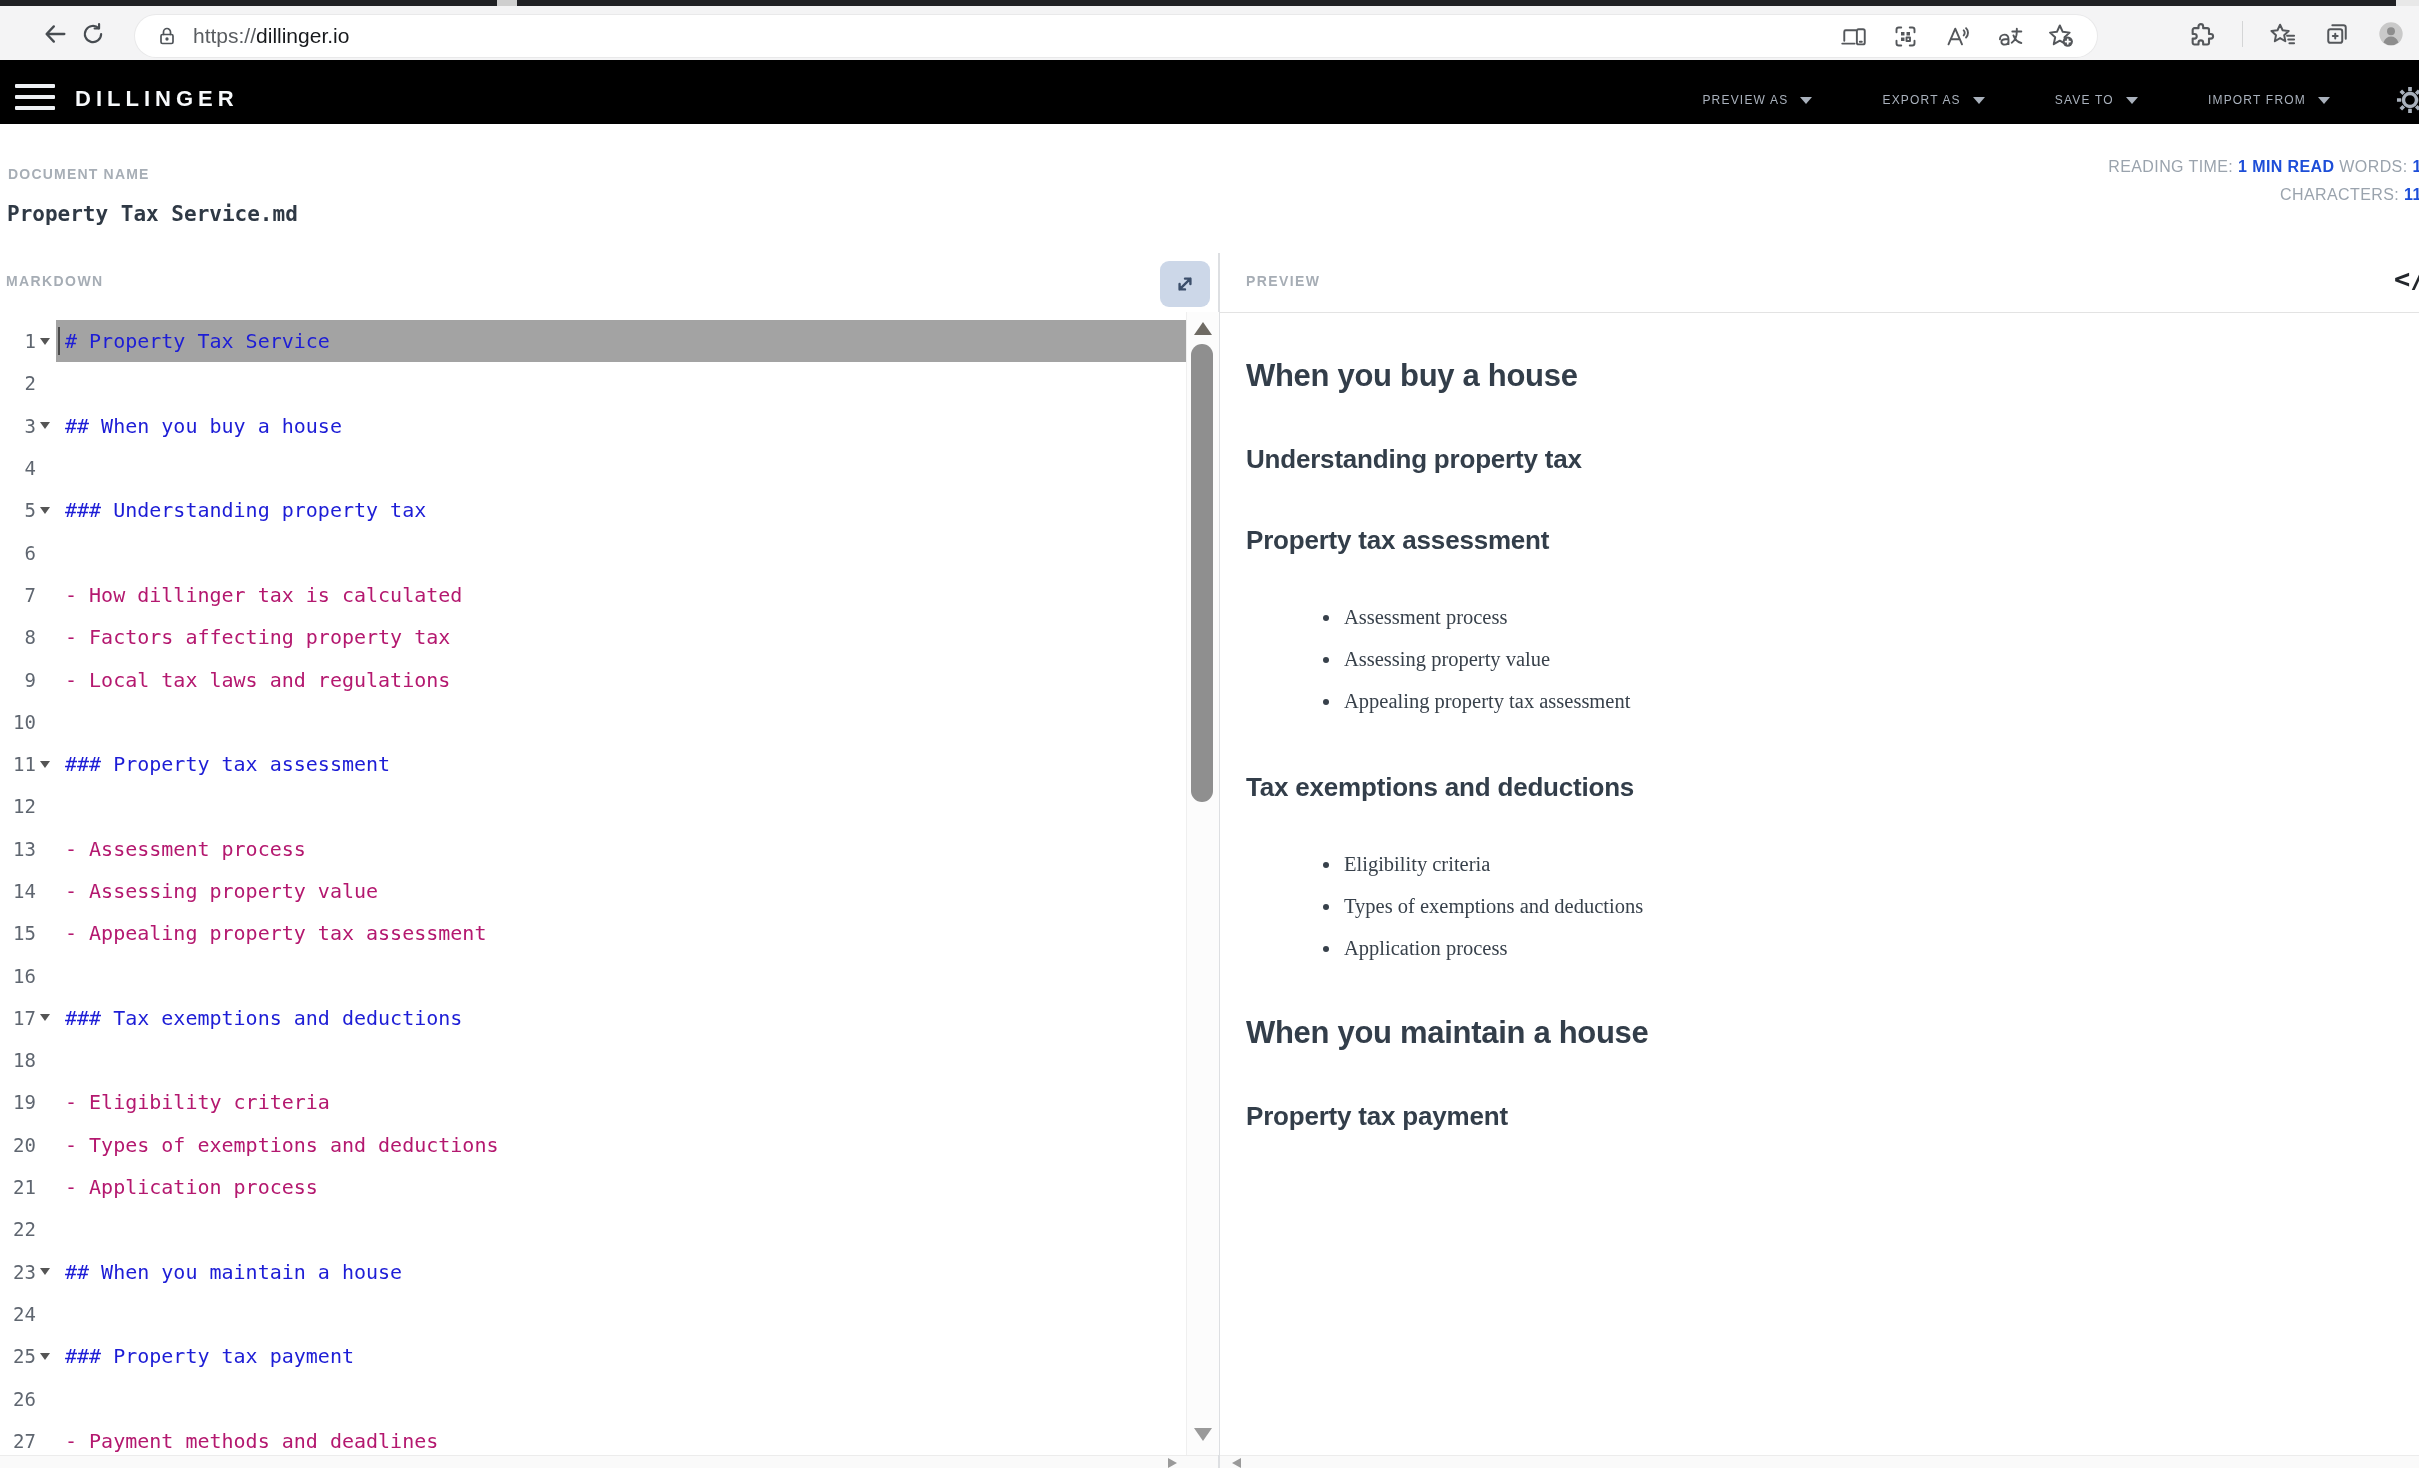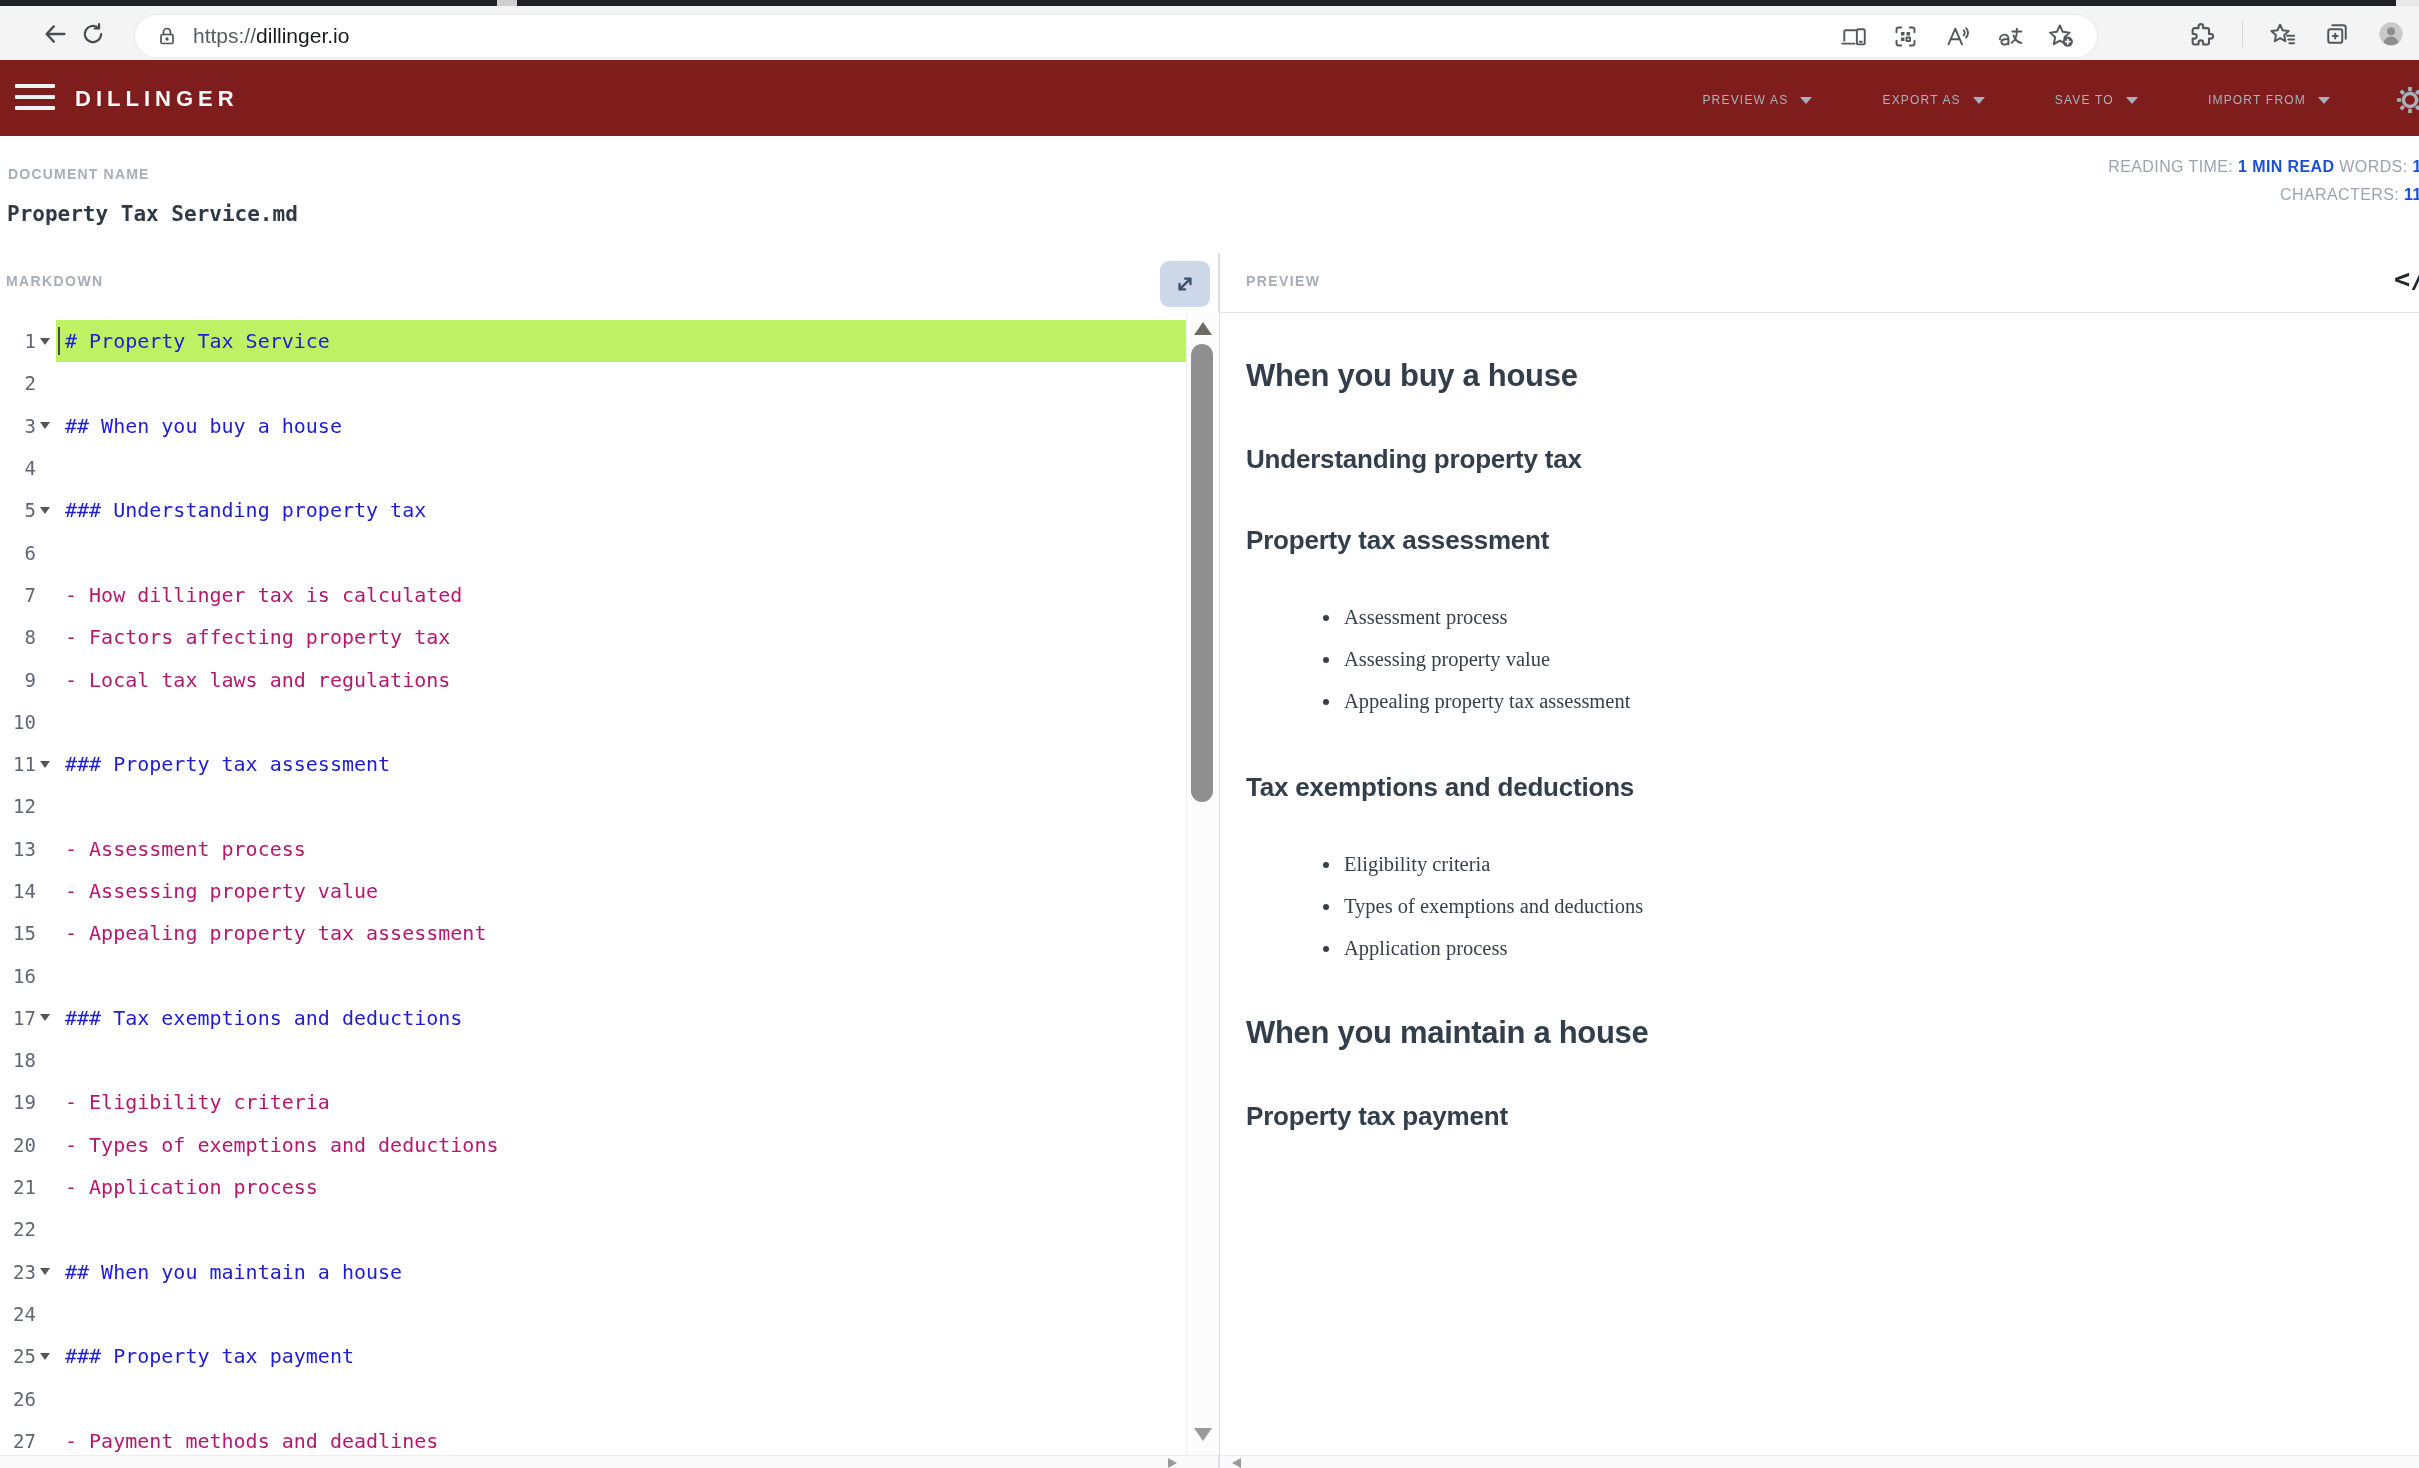--- a/index.html
+++ b/index.html
@@ -22,21 +22,21 @@
   .addressbar .lock{margin-left:20px;display:flex;}
   .url{margin-left:14px;font-size:21px;color:#202124;white-space:nowrap;}
   .url .scheme{color:#5a5d61;}
   .url .host{color:#17191c;}
   .bar-icons{margin-left:auto;display:flex;align-items:center;gap:24px;padding-right:22px;}
   .chrome-icon{width:28px;height:28px;display:flex;align-items:center;justify-content:center;cursor:pointer;}
   .chrome-icon svg{stroke:#54575b;fill:none;stroke-width:1.7;stroke-linecap:round;stroke-linejoin:round;}
   .toolbar-right{position:absolute;right:14px;top:13px;display:flex;align-items:center;gap:26px;height:30px;}
   .vdivider{width:1px;height:26px;background:#d4d5d6;}
   
-  .appbar{position:absolute;left:0;top:60px;width:2419px;height:76px;background:#7f1d1d;}
+  .appbar{position:absolute;left:0;top:60px;width:2419px;height:64px;background:#000000;}
   .hamburger{position:absolute;left:15px;top:24px;width:40px;height:32px;cursor:pointer;}
   .hamburger i{display:block;height:4px;background:#eef1f5;margin-bottom:7px;border-radius:1px;}
   .brand{position:absolute;left:75px;top:26px;font-size:22px;font-weight:700;letter-spacing:5px;color:#f7f9fb;}
   .appmenus{position:absolute;right:-16px;top:0;height:80px;display:flex;align-items:center;}
   .menu-item{display:flex;align-items:center;padding:0 35px;cursor:pointer;color:#a9b1bc;font-size:12px;letter-spacing:1.2px;font-weight:500;white-space:nowrap;}
   .menu-caret{margin-left:12px;width:0;height:0;border-left:6px solid transparent;border-right:6px solid transparent;border-top:7px solid #a9b1bc;}
   .gearbtn{display:flex;align-items:center;padding:0 8px 0 28px;cursor:pointer;}
   .gearbtn svg{stroke:#a9b1bc;fill:#a9b1bc;}
   
   .docbar{position:absolute;left:0;top:140px;width:2419px;height:113px;background:#fff;border-bottom:1px solid #e9e9e9;}
@@ -56,21 +56,21 @@
   .pane-divider{position:absolute;left:1218px;top:253px;width:2px;height:1215px;background:#dddfe2;}
   
   .editor{position:absolute;left:0;top:312px;width:1186px;height:1143px;overflow:hidden;background:#fff;padding-top:8px;box-sizing:border-box;cursor:text;}
   .gutter-bg{position:absolute;left:0;top:312px;width:55px;height:1143px;background:#f6f6f6;border-right:1px solid #e8e8e8;}
   .ed-line{display:flex;height:42.3px;align-items:center;position:relative;}
   .gcell{width:56px;flex:0 0 56px;display:flex;align-items:center;position:relative;z-index:2;}
   .lnum{width:36px;text-align:right;font-family:"DejaVu Sans Mono",monospace;font-size:19px;color:#5f6670;}
   .foldmark{width:18px;display:flex;justify-content:center;cursor:pointer;}
   .foldmark i{width:0;height:0;border-left:5px solid transparent;border-right:5px solid transparent;border-top:7px solid #555;}
   .codecell{flex:1;position:relative;font-family:"DejaVu Sans Mono",monospace;font-size:20px;white-space:pre;padding-left:9px;height:100%;display:flex;align-items:center;}
-  .codecell.active{background:#bef264;text-align:center;}
+  .codecell.active{background:#a3a3a3;text-align:center;}
   .t-h{color:#1d1dd6;}
   .t-li{color:#b4186f;}
   .t-plain{color:#222;}
   .cursor{position:absolute;left:2px;top:7px;width:2px;height:28px;background:#4a4a4a;}
   
   .vscroll{position:absolute;left:1186px;top:312px;width:32px;height:1143px;background:#fcfcfc;border-left:1px solid #efefef;cursor:default;}
   .vs-up{position:absolute;left:7px;top:10px;width:0;height:0;border-left:9px solid transparent;border-right:9px solid transparent;border-bottom:13px solid #6f6b64;}
   .vs-thumb{position:absolute;left:4px;top:32px;width:22px;height:458px;background:#8f8f8f;border-radius:11px;}
   .vs-down{position:absolute;left:7px;top:1116px;width:0;height:0;border-left:9px solid transparent;border-right:9px solid transparent;border-top:13px solid #9a9a9a;}
   

